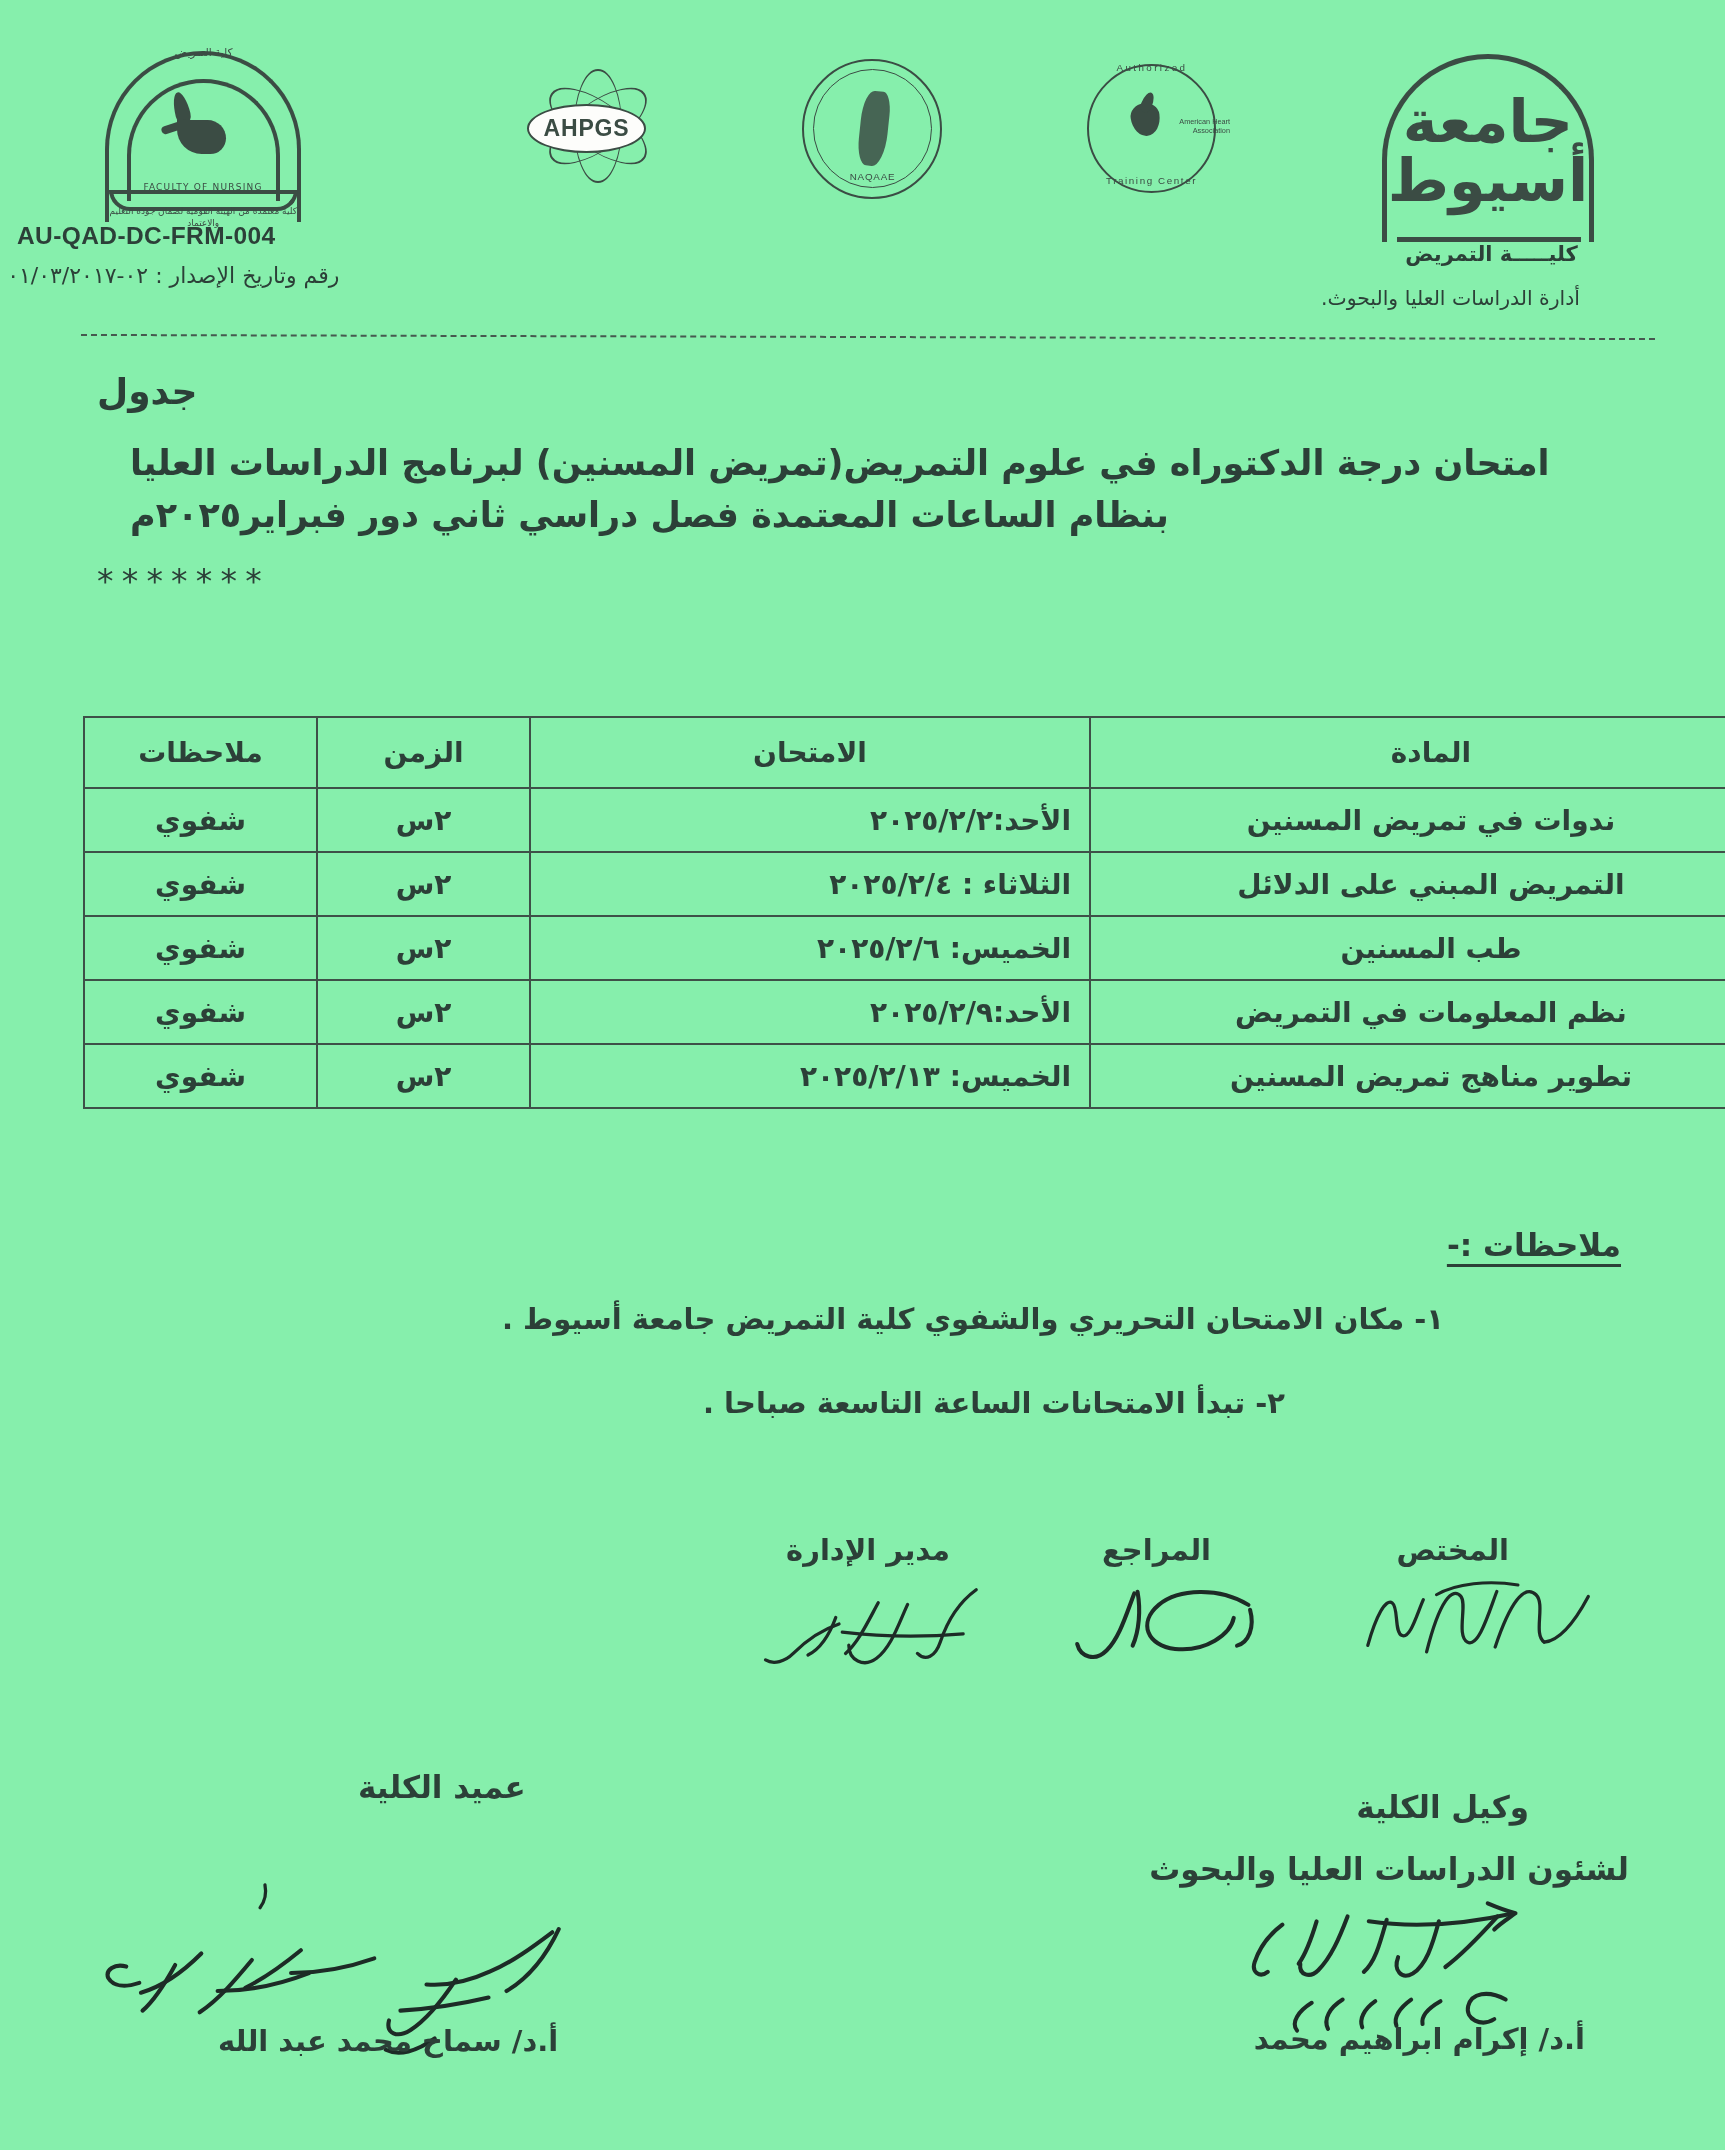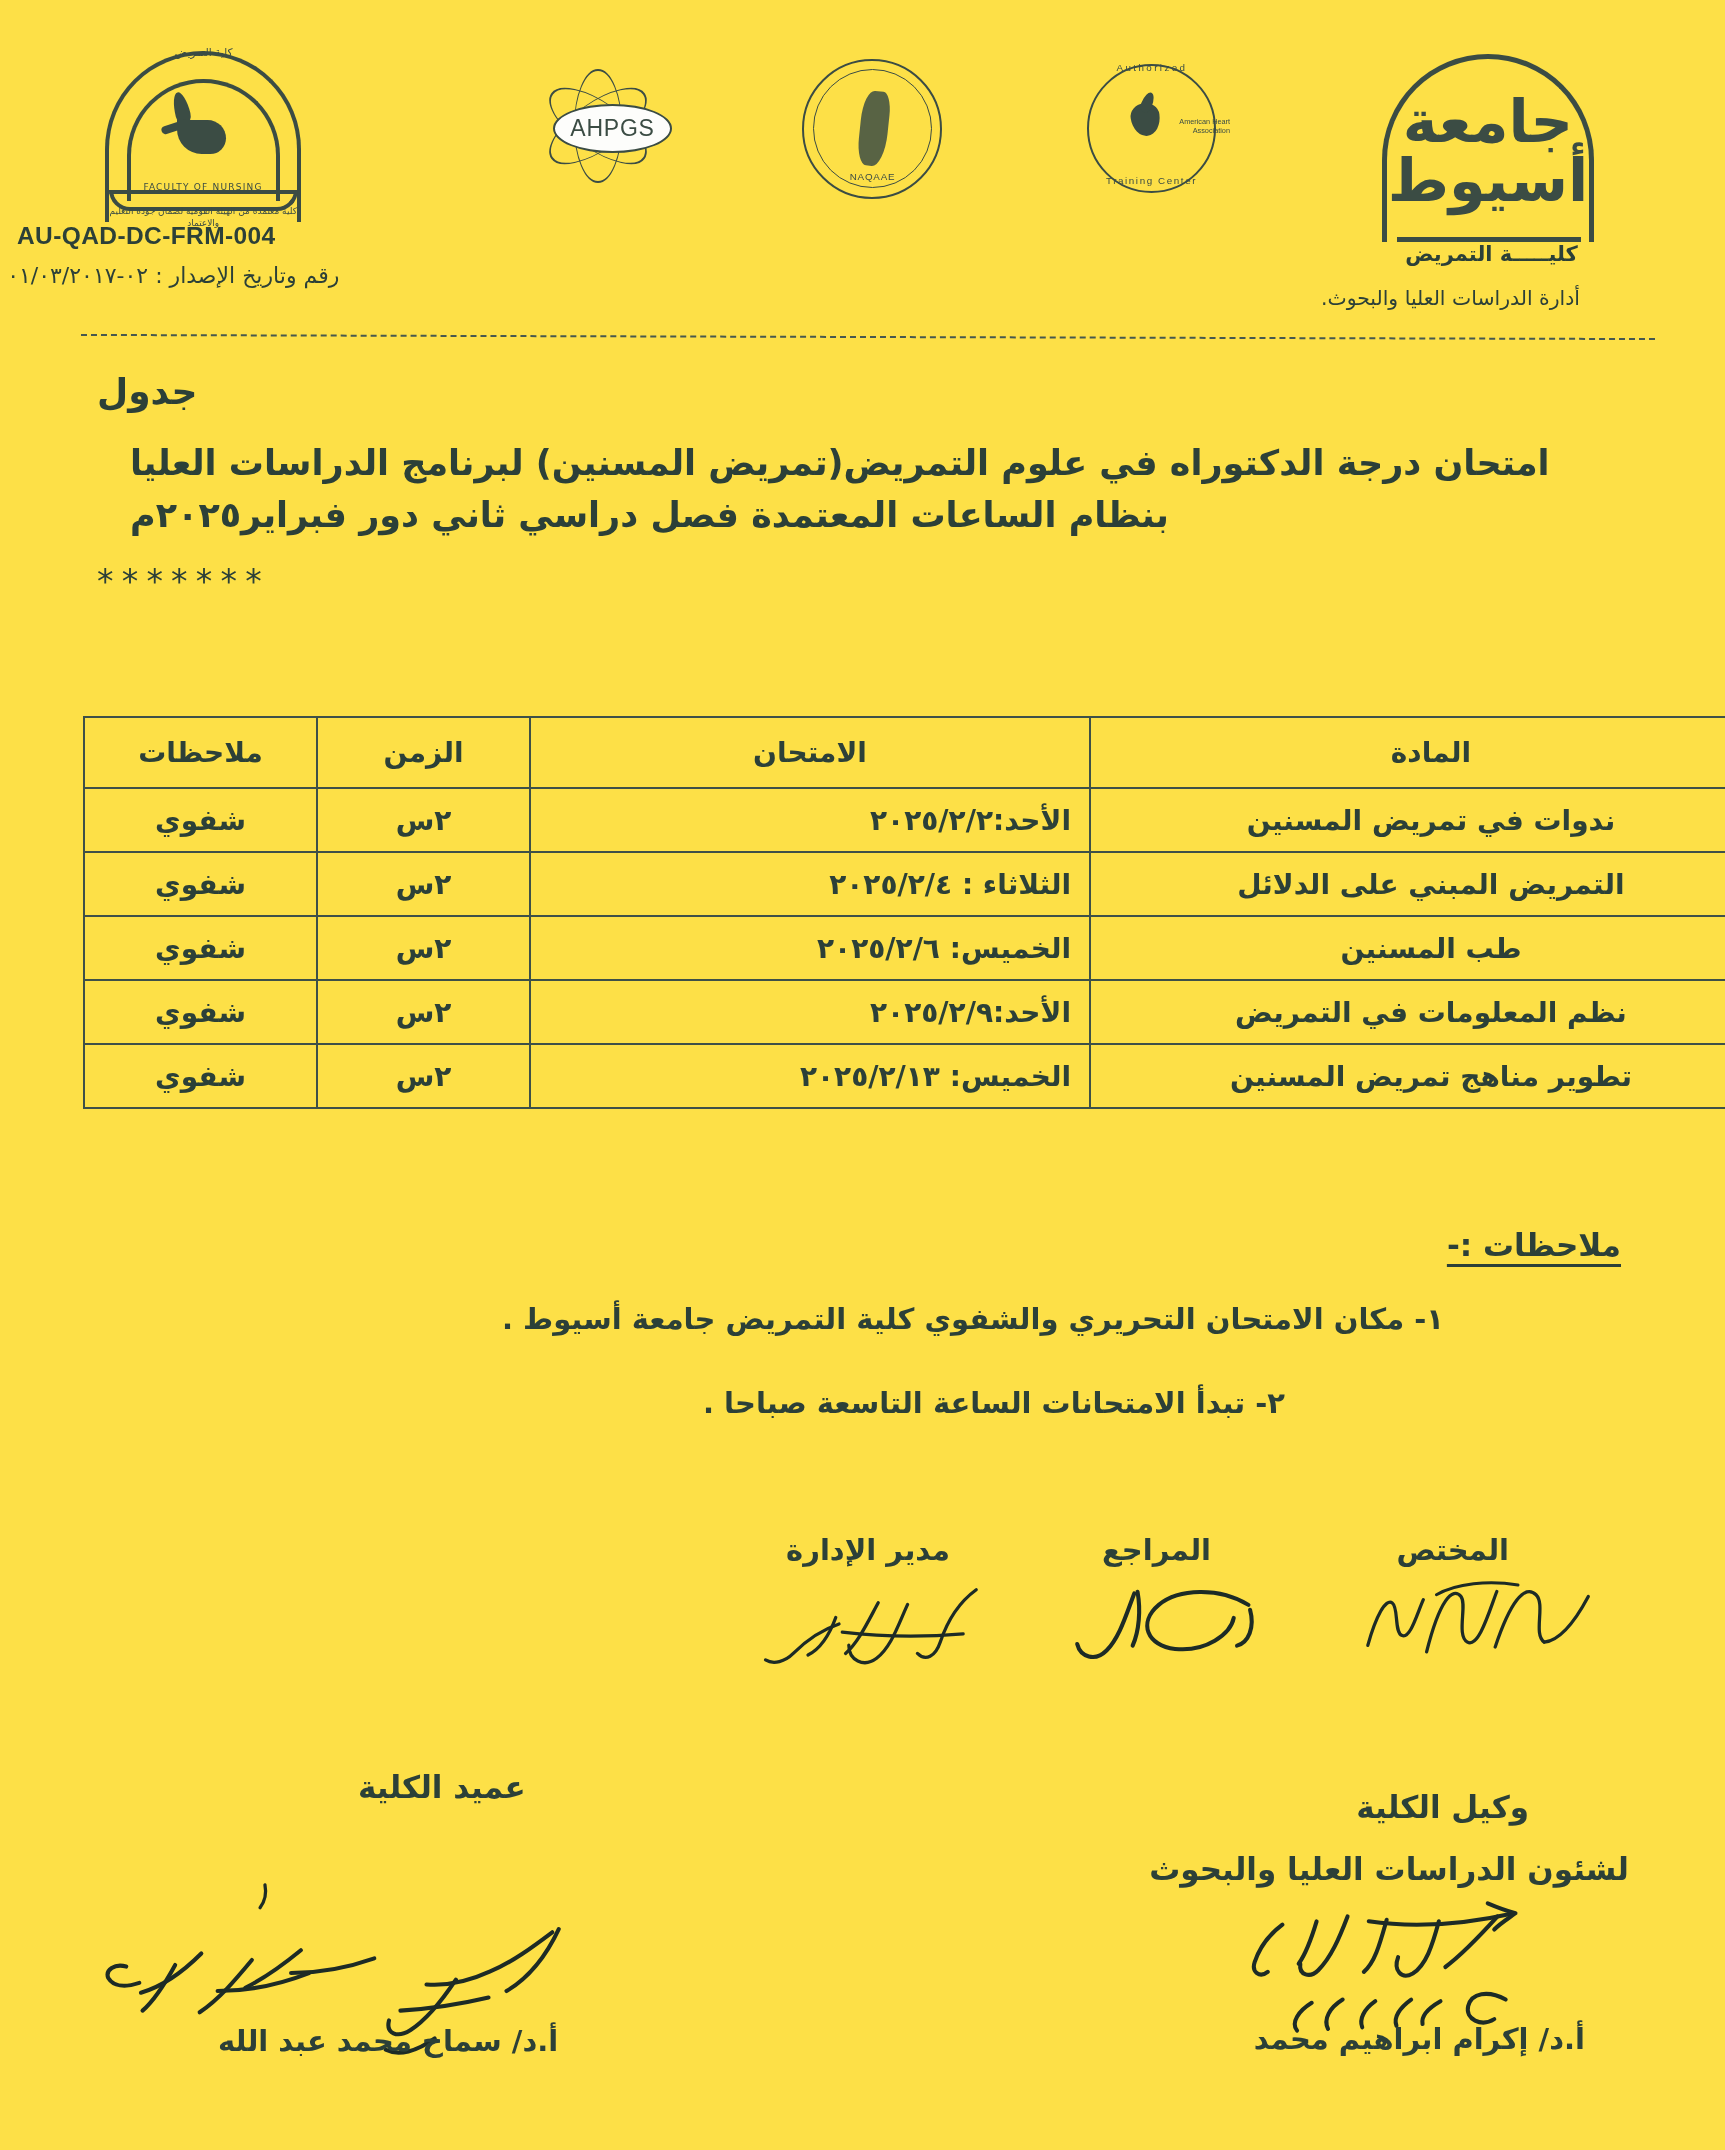--- a/index.html
+++ b/index.html
@@ -5,21 +5,21 @@
 <style>
   html, body {
     margin: 0;
     padding: 0;
     background: #ffffff;
   }
   .page {
     position: relative;
     width: 1726px;
     height: 2151px;
-    background: #fde047;
+    background: #86efac;
     overflow: hidden;
     font-family: "DejaVu Sans", "Liberation Sans", sans-serif;
     color: #2c4038;
   }
 
   
   .logo-row {
     position: absolute;
     top: 24.5px;
     left: 0;
@@ -128,28 +128,28 @@
     width: 114px; height: 114px;
     border: 2.4px solid #3b4c44;
     border-radius: 50%;
     box-sizing: border-box;
   }
   .atom-e1 { transform: rotate(0deg) scaleX(.42); }
   .atom-e2 { transform: rotate(55deg) scaleX(.42); }
   .atom-e3 { transform: rotate(-55deg) scaleX(.42); }
   .atom-core {
     position: absolute;
-    left: 32px; top: 51px;
+    left: 6px; top: 51px;
     width: 119px; height: 49px;
     border: 2.4px solid #3b4c44;
     border-radius: 50%;
     box-sizing: border-box;
     background: #fdfdfb;
     display: flex; align-items: center; justify-content: center;
-    font-size: 23px; font-weight: normal; letter-spacing: 0.8px;
+    font-size: 23px; font-weight: bold; letter-spacing: 0.8px;
     color: #3b4c44;
     font-family: "Liberation Sans", sans-serif;
   }
 
   
   .logo-naqaae {
     left: 791px;
     top: 24.5px;
     width: 163px;
     height: 163px;

